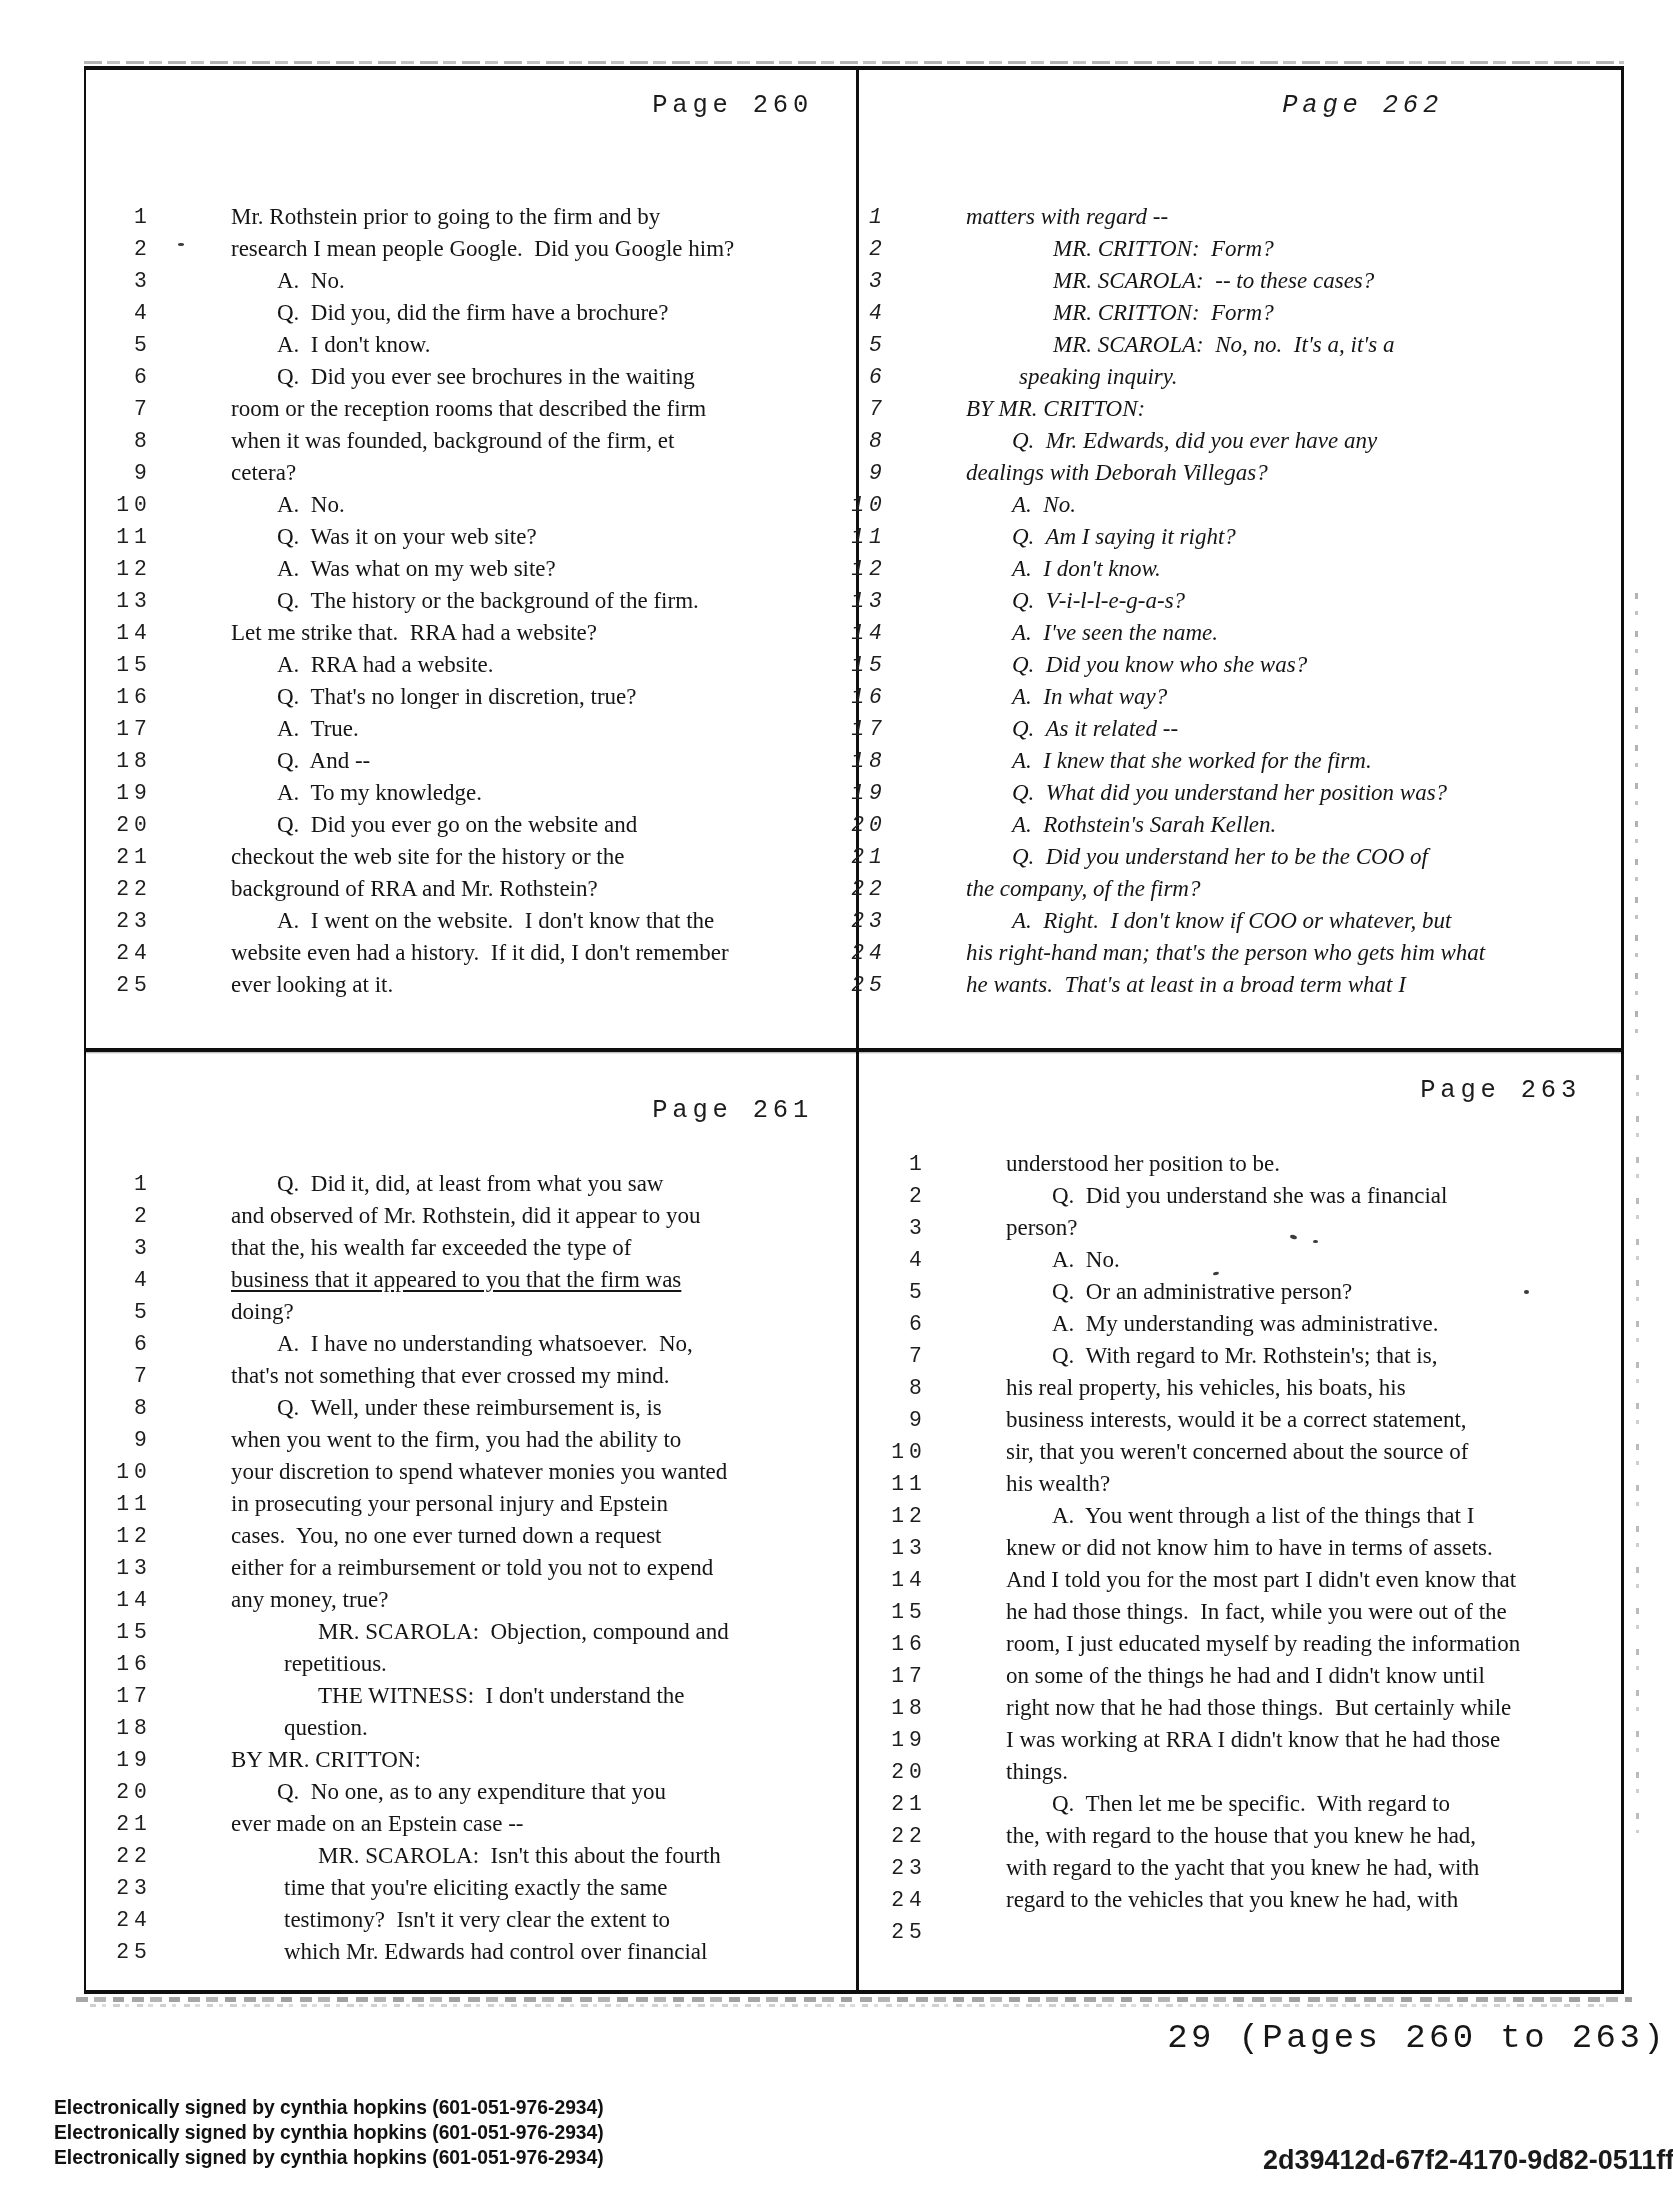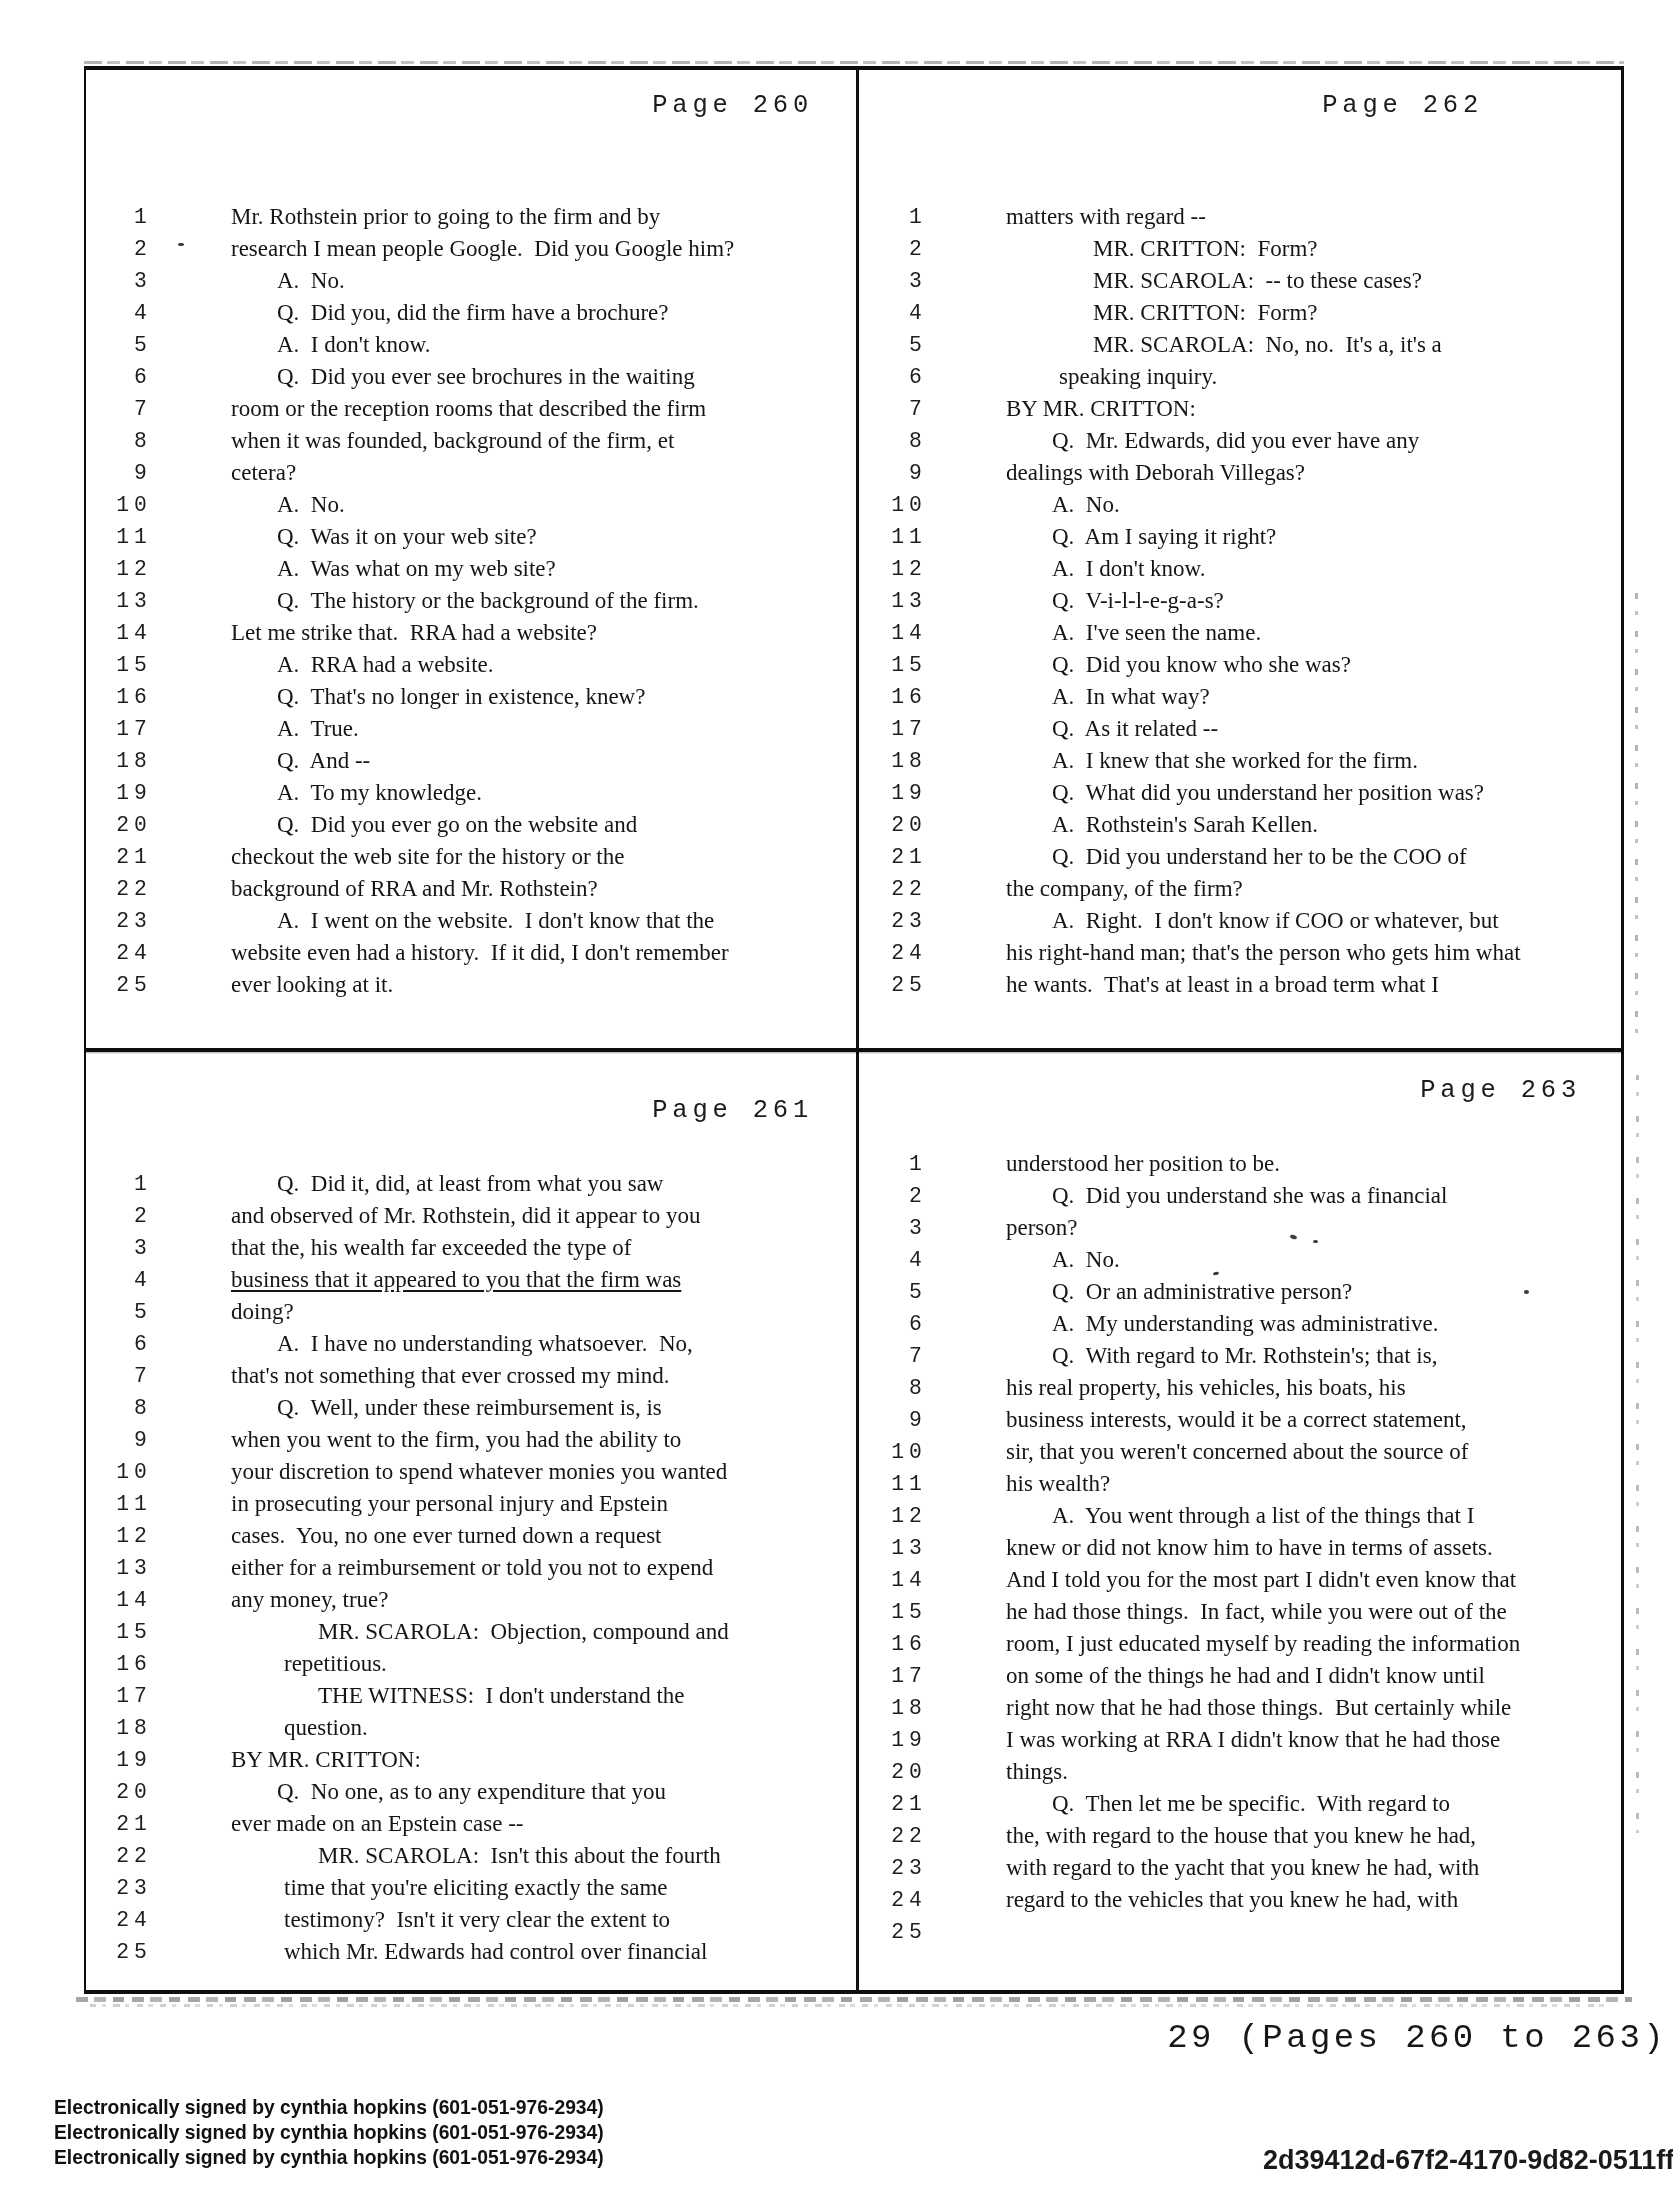--- a/index.html
+++ b/index.html
@@ -26,21 +26,21 @@
     background:#101010;
   }
   .h-divider{
     position:absolute;left:84px;top:1048px;width:1540px;height:4.1px;
     background:#0e0e0e;
     box-shadow:0 1.4px 0 rgba(0,0,0,0.25);
   }
   
   .quad{position:absolute;box-sizing:border-box;}
   .quad.q-tl{left:84px;top:66px;width:772px;height:981px;}
-  .quad.q-tr{left:859px;top:66px;width:667px;height:981px;}
+  .quad.q-tr{left:819px;top:66px;width:667px;height:981px;font-style:italic;}
   .quad.q-bl{left:84px;top:1052px;width:772px;height:1147px;}
   .quad.q-br{left:859px;top:1032px;width:765px;height:1192px;}
 
   .page-label{
     position:absolute;right:43px;
     font-family:"Liberation Mono", monospace;
     font-size:25.5px;letter-spacing:4.8px;color:#1c1c1c;
     white-space:pre;
   }
   .q-tl .page-label,.q-tr .page-label{top:25px;}
@@ -188,21 +188,21 @@
         <div class="line">
           <span class="num">14</span>
           <span class="txt i0">Let me strike that.  RRA had a website?</span>
         </div>
         <div class="line">
           <span class="num">15</span>
           <span class="txt i1">A.  RRA had a website.</span>
         </div>
         <div class="line">
           <span class="num">16</span>
-          <span class="txt i1">Q.  That's no longer in existence, knew?</span>
+          <span class="txt i1">Q.  That's no longer in discretion, true?</span>
         </div>
         <div class="line">
           <span class="num">17</span>
           <span class="txt i1">A.  True.</span>
         </div>
         <div class="line">
           <span class="num">18</span>
           <span class="txt i1">Q.  And --</span>
         </div>
         <div class="line">

